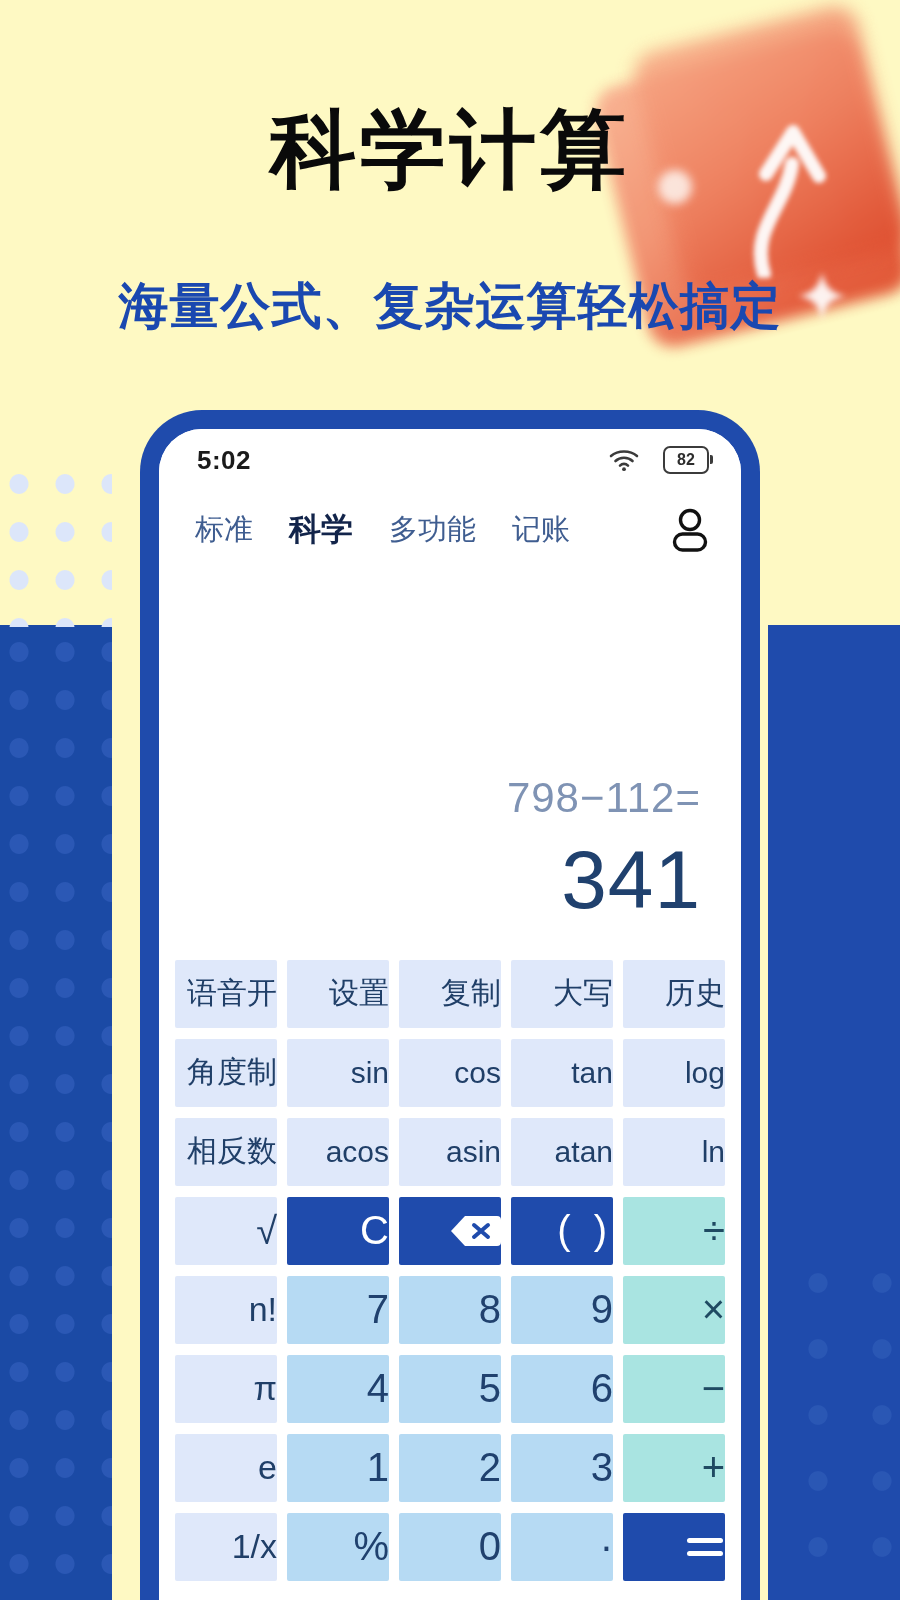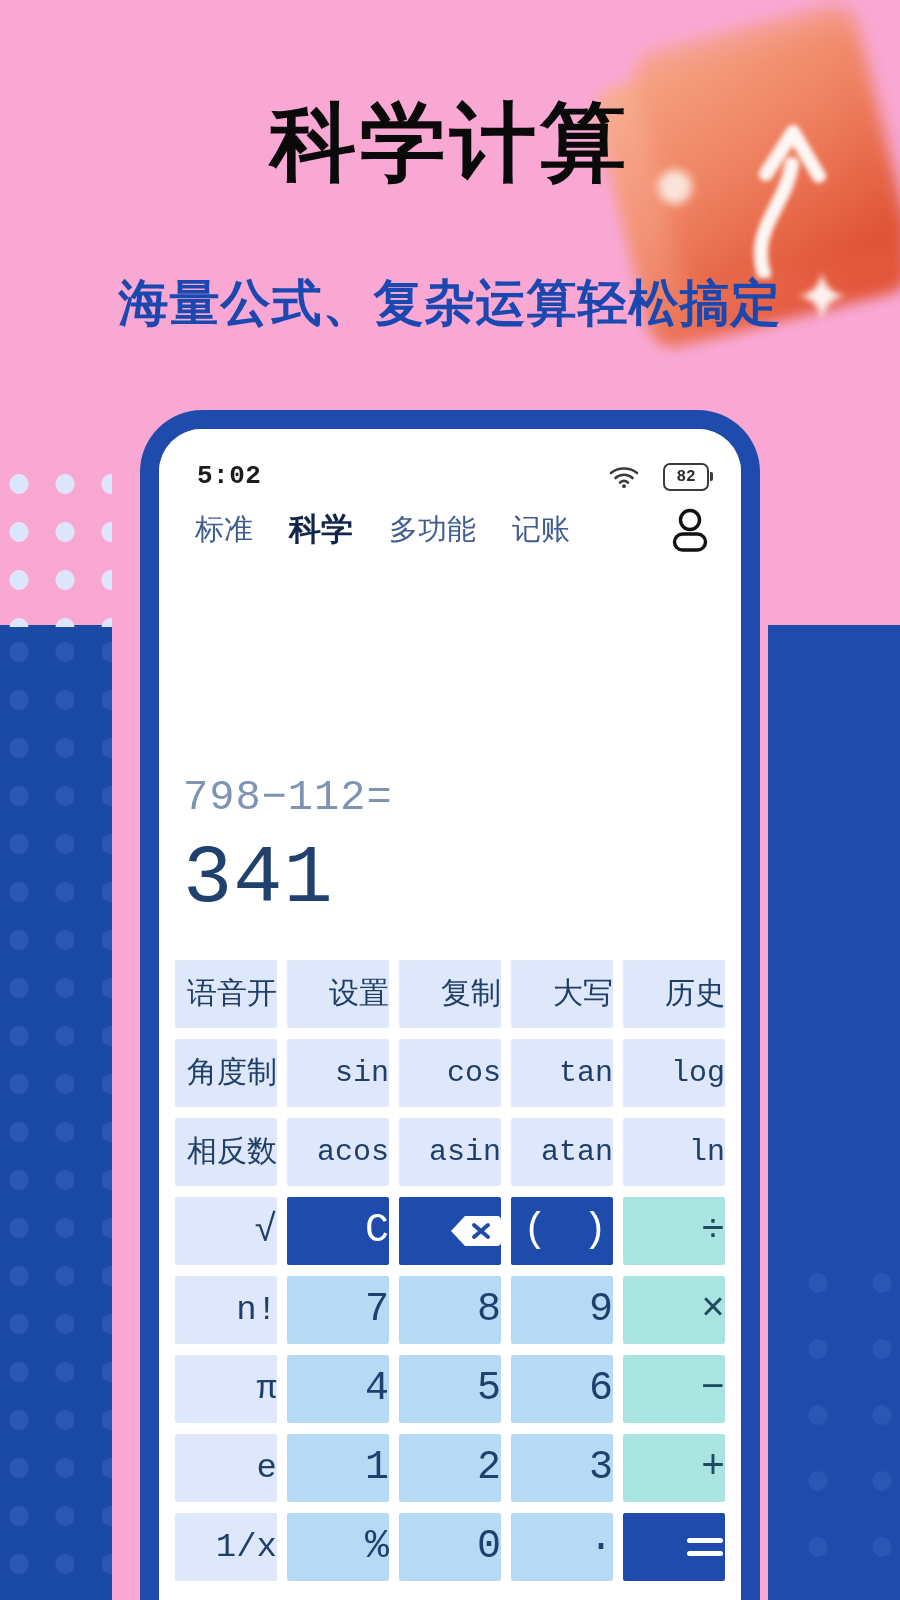--- a/index.html
+++ b/index.html
@@ -9,22 +9,21 @@
   }
   body {
     font-family: "Liberation Sans", "DejaVu Sans", sans-serif;
   }
 
   .screen {
     position: relative;
     width: 900px;
     height: 1600px;
     overflow: hidden;
-    background: #f9a8d4;
-    font-family: Liberation Mono, monospace;
+    background: #fef9c3;
   }
 
   
   .bg-blue-left {
     position: absolute;
     left: 0;
     top: 625px;
     width: 112px;
     height: 975px;
     background: #1b4aa5;
@@ -183,21 +182,21 @@
     bottom: 0;
     background: #ffffff;
     overflow: hidden;
   }
 
   
   .status-bar {
     position: relative;
     height: 62px;
     display: flex;
-    align-items: flex-end;
+    align-items: center;
     justify-content: space-between;
     padding: 0 32px 0 38px;
     box-sizing: border-box;
   }
   .status-time {
     font-size: 26px;
     font-weight: bold;
     color: #1b1b1b;
     letter-spacing: .5px;
   }
@@ -254,21 +253,22 @@
   }
   .tab-spacer { flex: 1; }
   .profile-icon {
     width: 42px;
     height: 46px;
     margin-right: 6px;
   }
 
   
   .display {
-    padding: 0 24px;
+    padding: 0 40px;
+    text-align: right;
   }
   .expression {
     margin-top: 212px;
     font-size: 42px;
     color: #7f93b4;
     letter-spacing: 1px;
     line-height: 1.2;
   }
   .result {
     margin-top: 8px;

